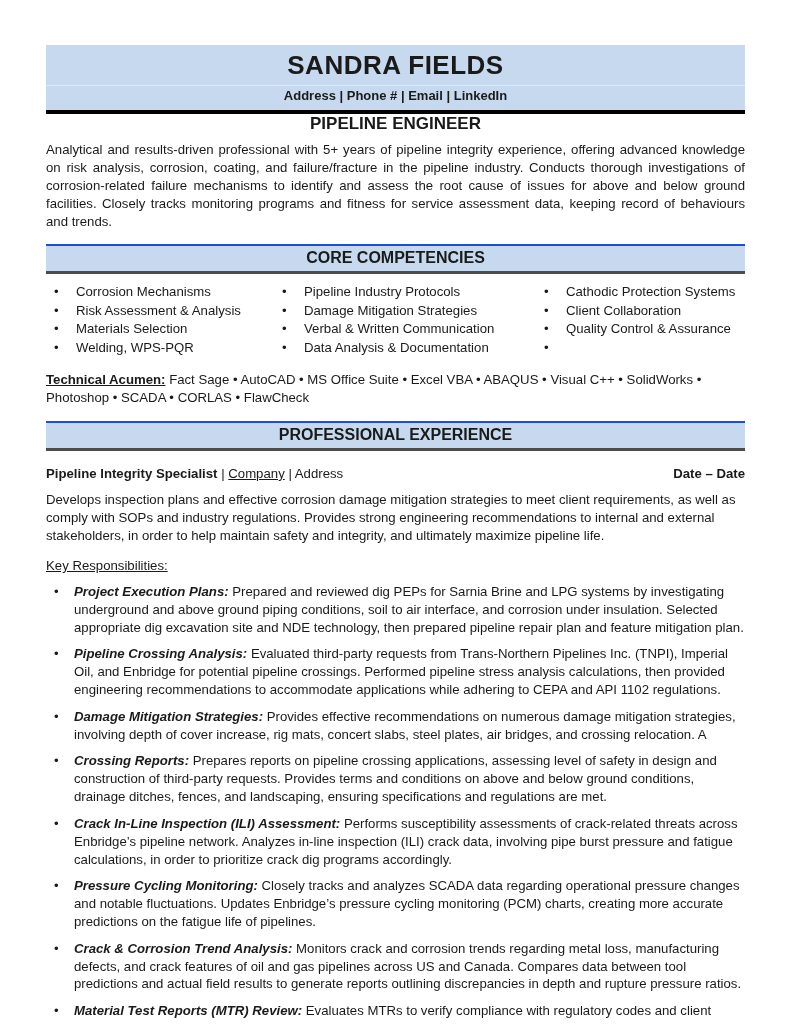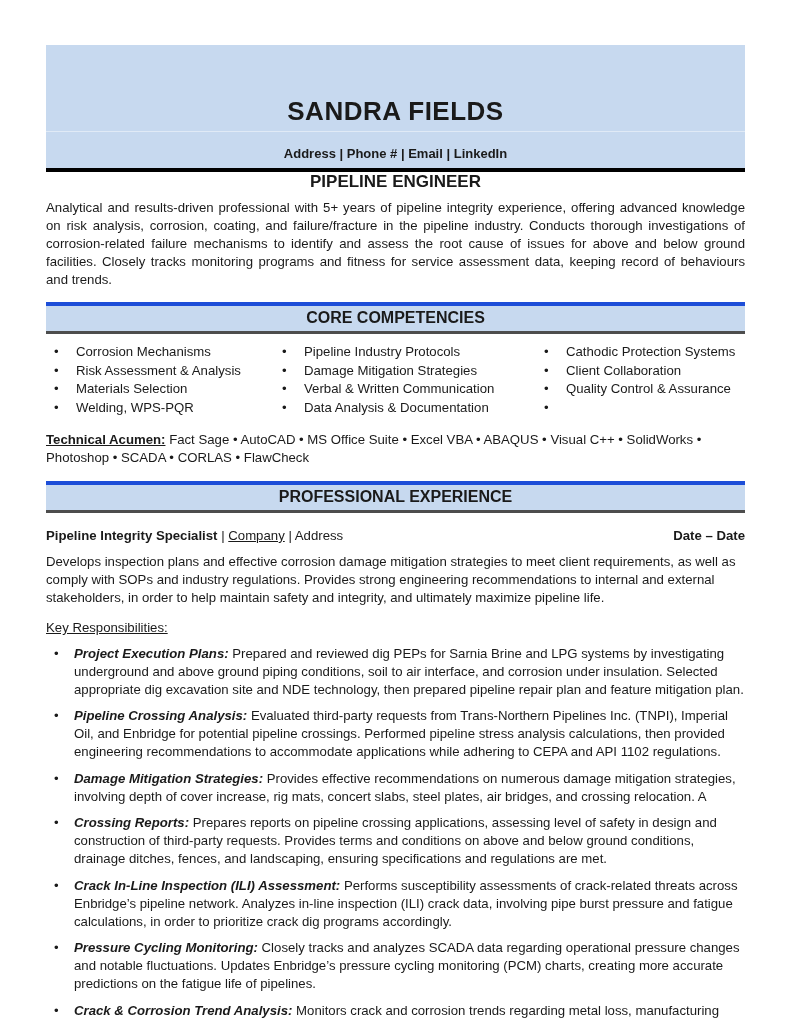--- a/index.html
+++ b/index.html
@@ -26,49 +26,48 @@
     background: #c7d9ef;
     border-bottom: 4px solid #000000;
     text-align: center;
     padding: 6px 0 7px 0;
   }
   .candidate-name {
     font-size: 26px;
     font-weight: bold;
     letter-spacing: 0.5px;
     line-height: 1.15;
-    margin-top: 46px;
   }
   .contact-line {
     font-size: 13px;
     font-weight: bold;
     margin-top: 4px;
     border-top: 1px solid rgba(255,255,255,0.45);
-    padding-top: 14px;
+    padding-top: 2px;
   }
 
   .role-title {
     text-align: center;
     font-size: 17px;
     font-weight: bold;
     margin-top: 0;
   }
 
   .summary {
     margin-top: 7px;
     font-size: 13.2px;
     line-height: 1.36;
     text-align: justify;
   }
 
   
   .section-bar {
     margin-top: 11px;
     background: #c7d9ef;
-    border-top: 4px solid #1d4ed8;
+    border-top: 2px solid #1d4ed8;
     border-bottom: 3px solid #4d4d4d;
     text-align: center;
     font-size: 16px;
     font-weight: bold;
     padding: 3px 0 4px 0;
   }
 
   
   .competencies {
     margin-top: 9px;

